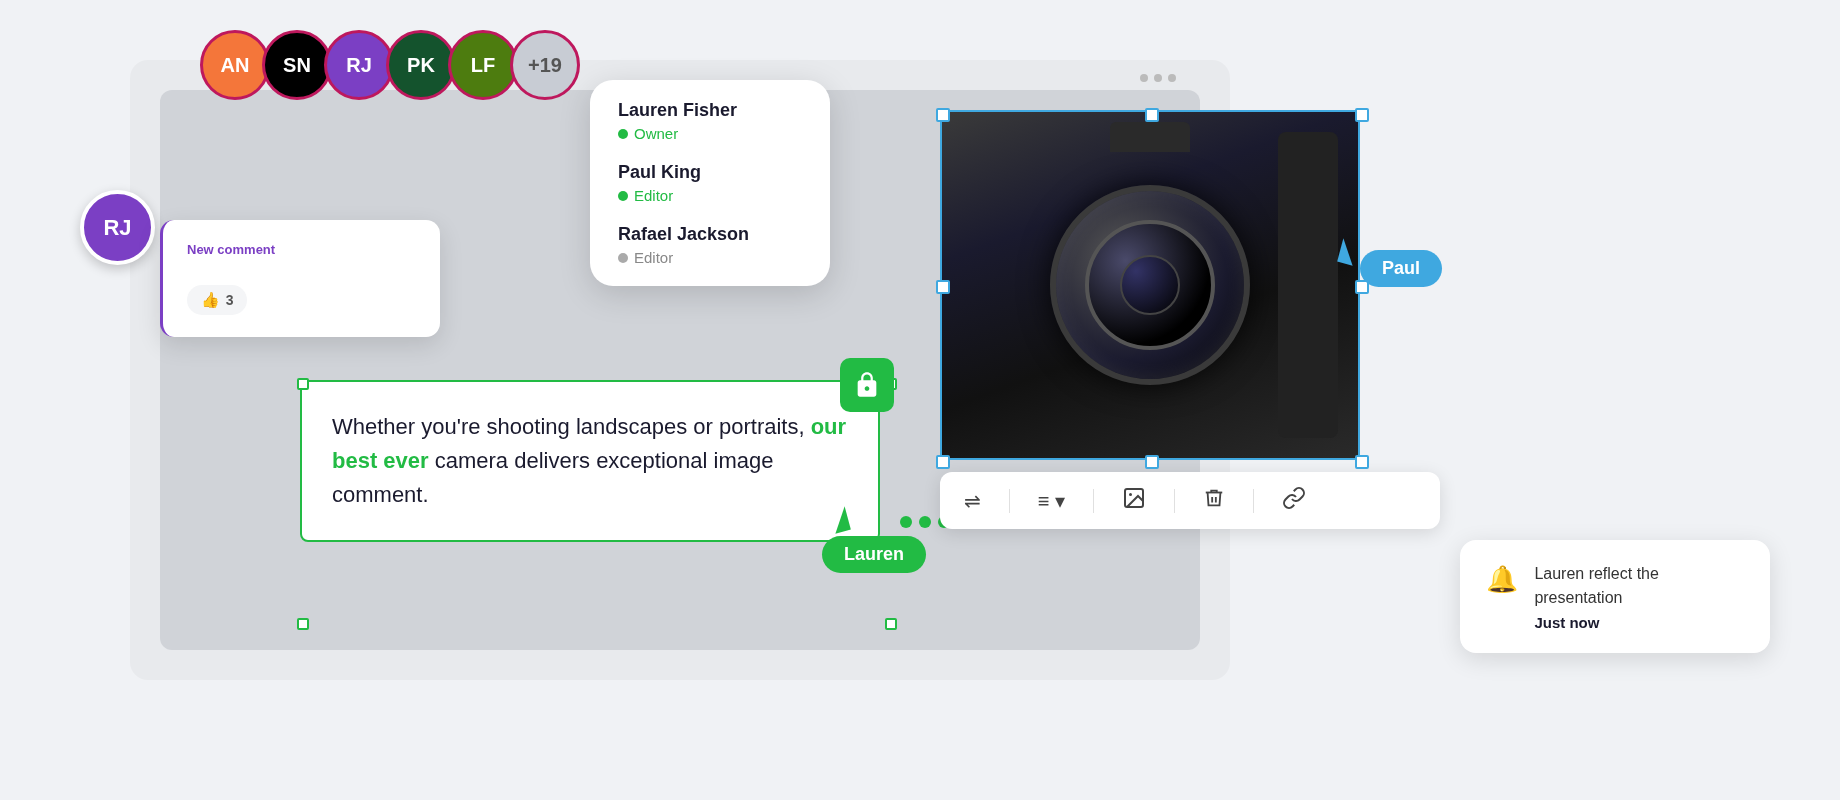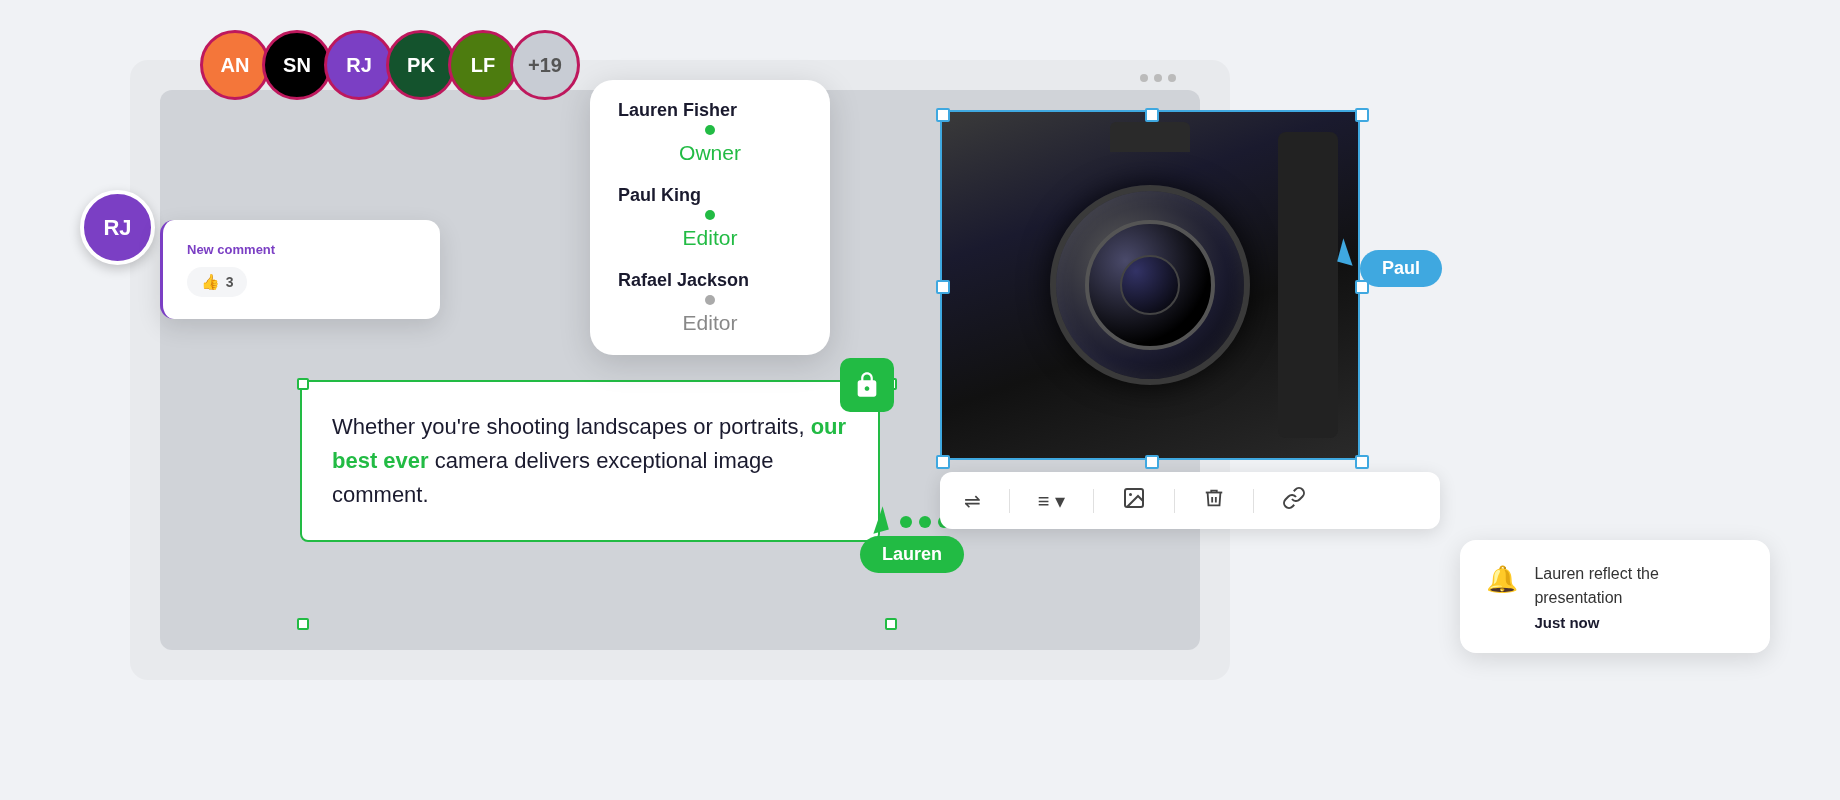--- a/index.html
+++ b/index.html
@@ -90,25 +90,24 @@
     .collab-item:last-child { margin-bottom: 0; }
 
     .collab-name {
       font-weight: 700;
       font-size: 18px;
       color: #1a1a2e;
       margin-bottom: 4px;
     }
 
     .collab-role {
-      font-size: 21px;
+      font-size: 15px;
       display: flex;
       align-items: center;
       gap: 6px;
-      flex-direction: column;
     }
 
     .role-dot {
       width: 10px;
       height: 10px;
       border-radius: 50%;
       display: inline-block;
     }
 
     .dot-green { background: #22bb44; }
@@ -148,21 +147,21 @@
       box-shadow: 0 8px 24px rgba(0,0,0,0.12);
       z-index: 15;
       width: 280px;
       border-left: 3px solid #7b3fc4;
     }
 
     .comment-label {
       font-size: 13px;
       font-weight: 700;
       color: #7b3fc4;
-      margin-bottom: 10px;
+      margin-bottom: 28px;
     }
 
     .comment-text {
       font-size: 16px;
       color: #222;
       line-height: 1.5;
       margin-bottom: 16px;
     }
 
     .comment-reaction {
@@ -229,21 +228,21 @@
 
     .tc-tl { top: 378px; left: 297px; z-index: 20; }
     .tc-tr { top: 378px; left: 885px; z-index: 20; }
     .tc-bl { top: 618px; left: 297px; z-index: 20; }
     .tc-br { top: 618px; left: 885px; z-index: 20; }
 
     
     .lauren-cursor {
       position: absolute;
       top: 508px;
-      left: 870px;
+      left: 832px;
       z-index: 22;
     }
 
     .cursor-arrow {
       width: 0;
       height: 0;
       border-left: 16px solid transparent;
       border-right: 0px solid transparent;
       border-bottom: 24px solid #22bb44;
       transform: rotate(-15deg);

